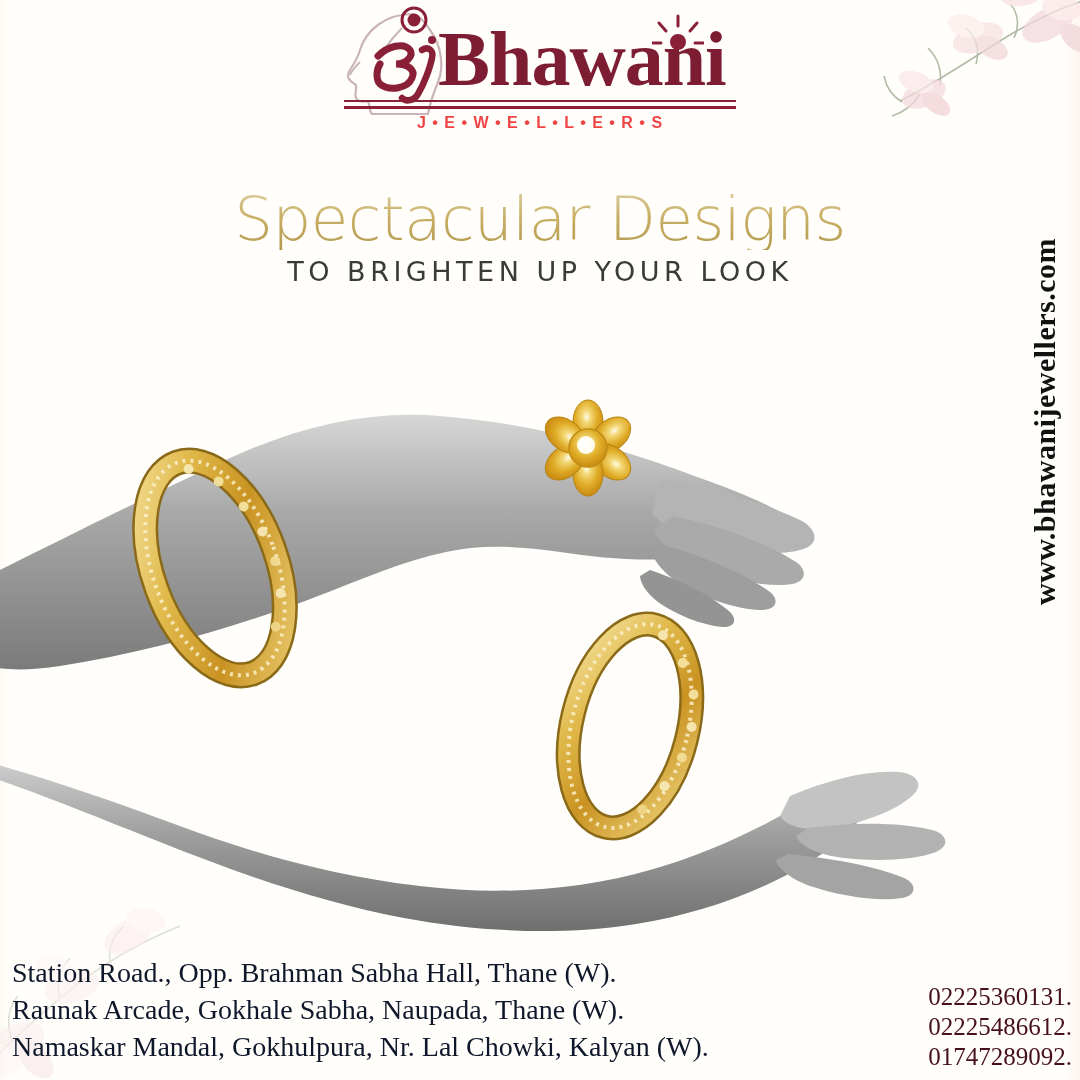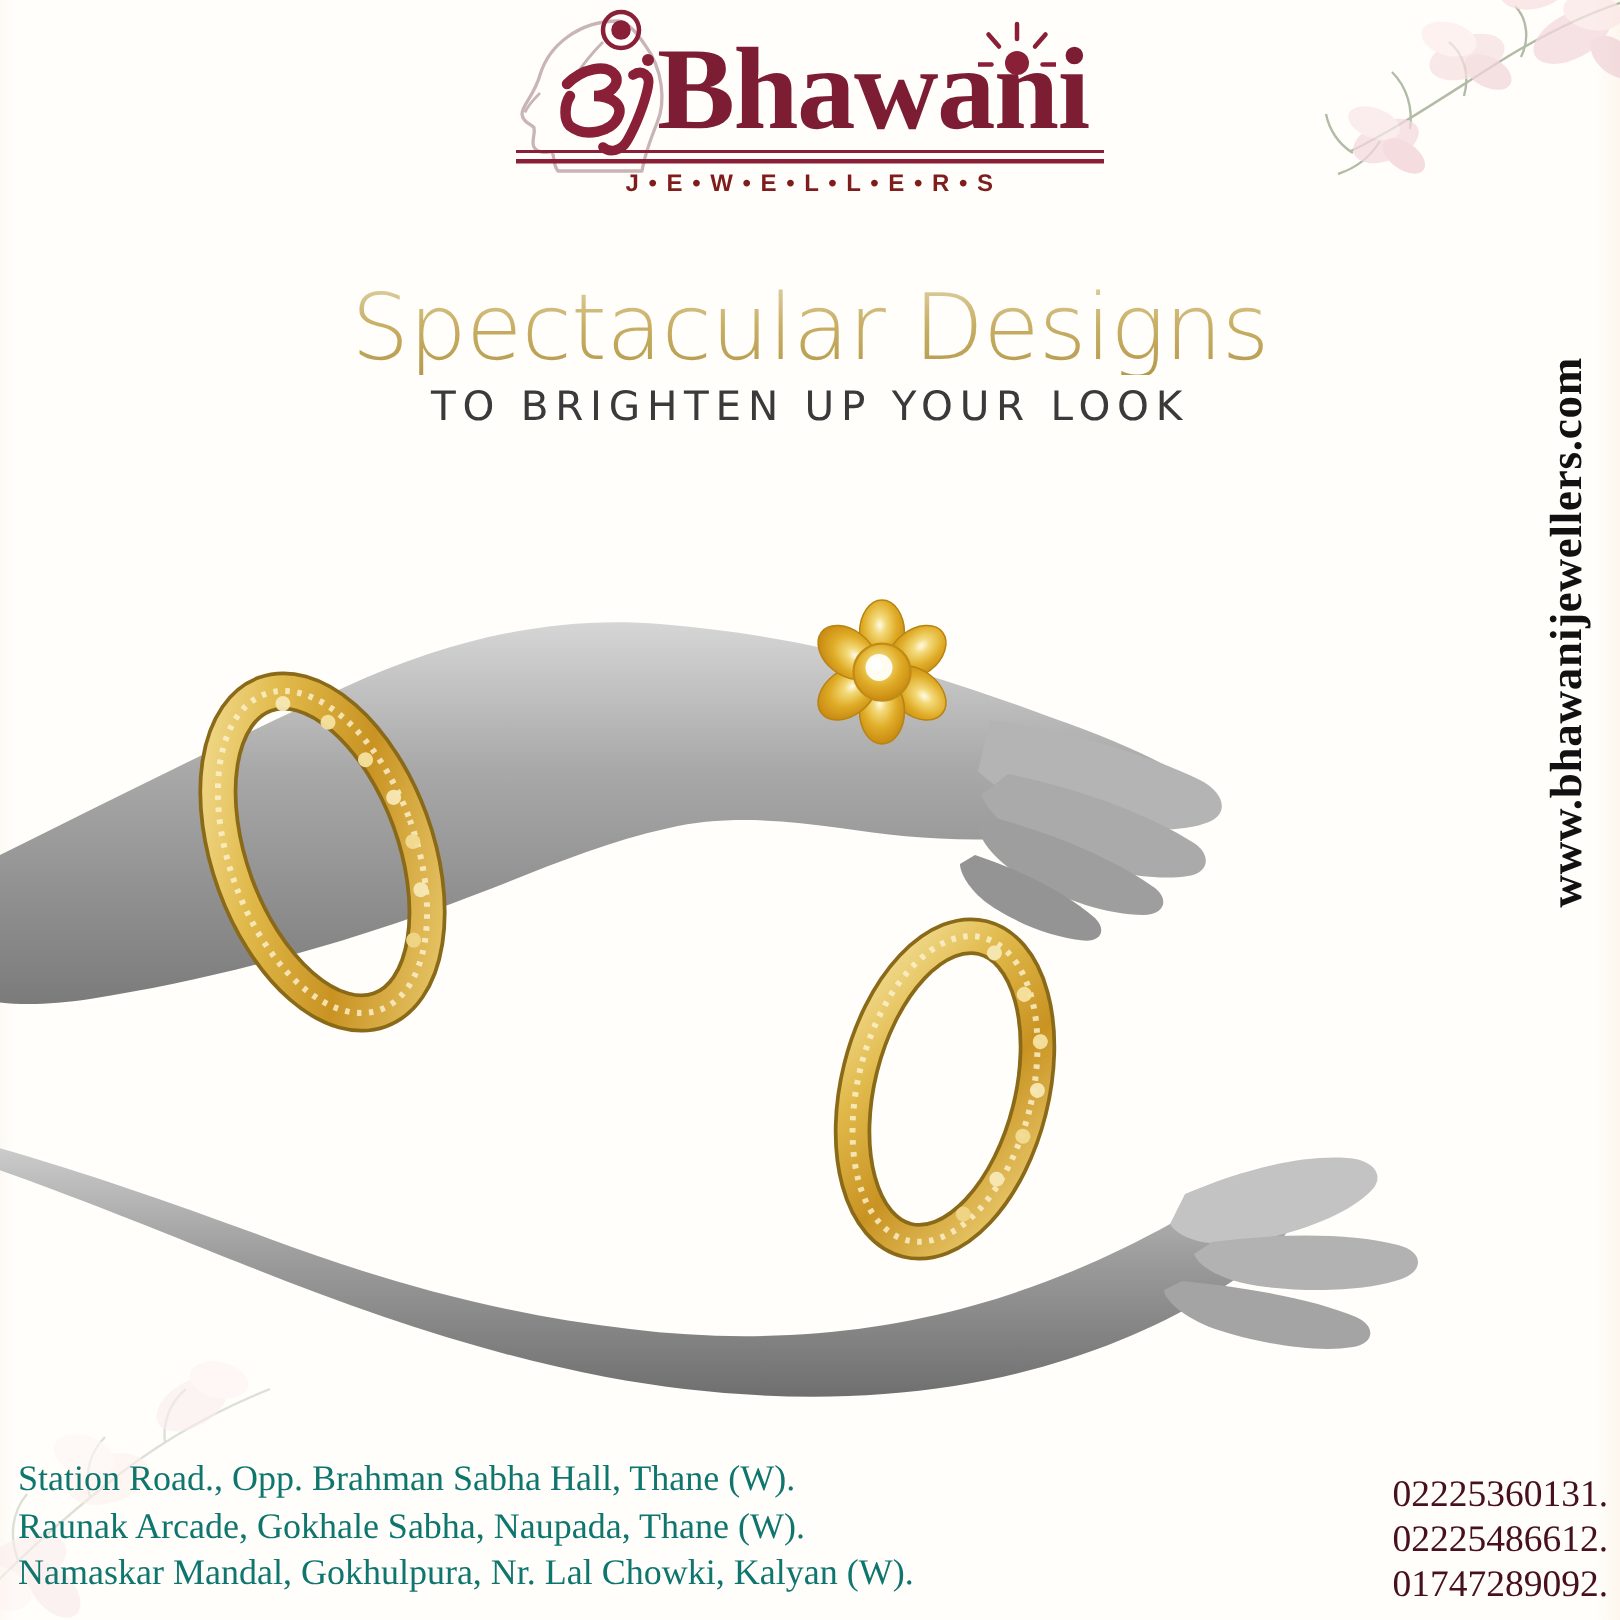--- a/index.html
+++ b/index.html
@@ -47,21 +47,21 @@
   }
   .sunburst { position:absolute; left:312px; top:6px; width:52px; height:52px; }
   .rule-wrap { position:absolute; left:4px; top:94px; width:392px; }
   .rule-thin { height:2px; background:#8a2038; width:100%; }
   .rule-gap  { height:4px; }
   .rule-thick{ height:3px; background:#8a2038; width:100%; }
   .jewellers {
     position:absolute; left:4px; top:108px; width:392px;
     text-align:center;
     font-family:"Liberation Sans", sans-serif;
-    font-size:16px; font-weight:700; color:#7f1d1d;
+    font-size:16px; font-weight:700; color:#ef4444;
     letter-spacing:1px; white-space:nowrap;
   }
 
   
   .headline-block {
     position:absolute; left:0; right:0; top:188px; text-align:center;
   }
   .headline {
     font-family:"DejaVu Sans", sans-serif;
     font-weight:300; font-size:61px; line-height:1.02;
@@ -88,21 +88,21 @@
   }
 
   
   .artwork { position:absolute; left:0; top:330px; width:1080px; height:620px; }
 
   
   .footer { position:absolute; left:0; bottom:0; width:1080px; height:130px; }
   .addresses {
     position:absolute; left:12px; bottom:14px;
     font-family:"Liberation Serif", serif;
-    font-size:24px; line-height:1.32; color:#0f766e;
+    font-size:28px; line-height:1.32; color:#0f172a;
     white-space:nowrap;
   }
   .addresses div { font-weight:400; }
   .phones {
     position:absolute; right:8px; bottom:8px;
     text-align:left;
     font-family:Liberation Serif, serif;
     font-size:25px; line-height:1.20; color:#47101e;
     white-space:nowrap;
   }

